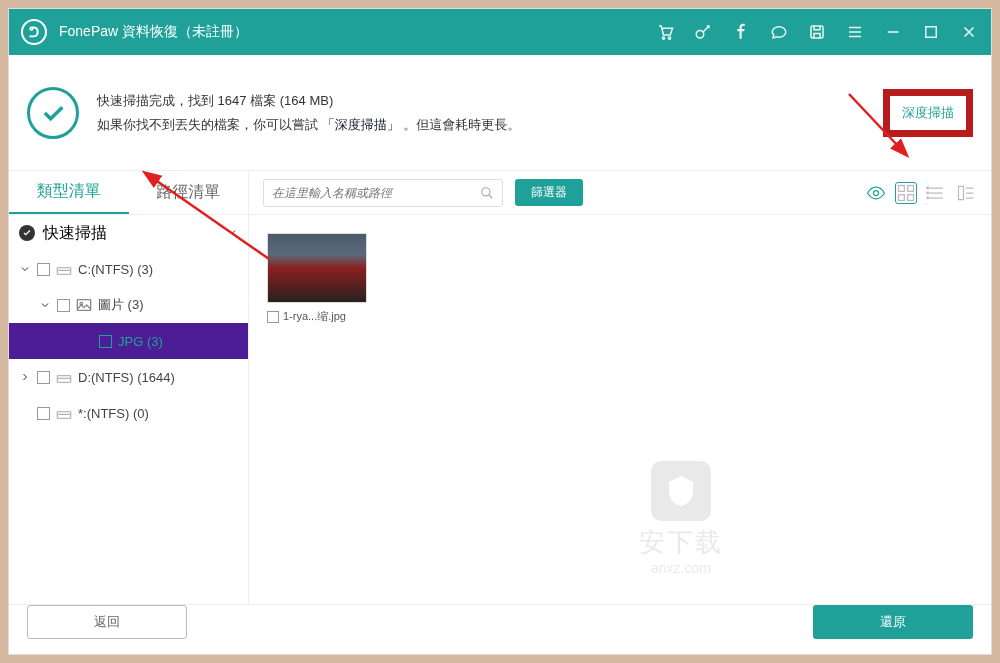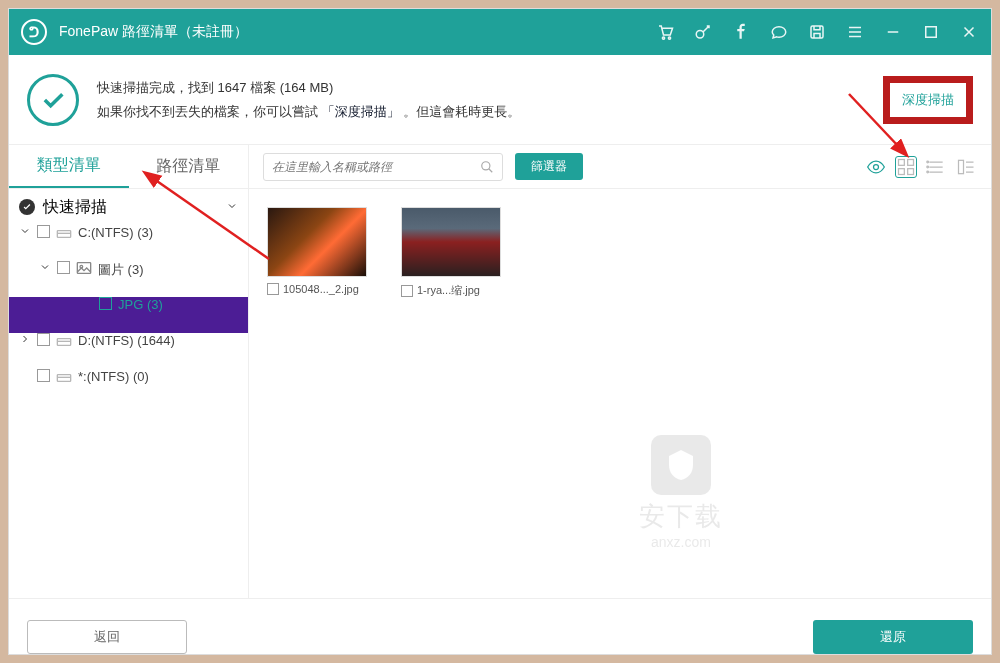--- a/index.html
+++ b/index.html
@@ -4,33 +4,33 @@
 <style>
 * { box-sizing: border-box; margin: 0; padding: 0; font-family: "Microsoft YaHei", Arial, sans-serif; }
 body { width: 1000px; height: 663px; background: #d4b8a0; overflow: hidden; position: relative; }
 .app-window { position: absolute; left: 8px; top: 8px; right: 8px; bottom: 8px; background: #fff; display: flex; flex-direction: column; border: 1px solid #ddd; }
 .titlebar { height: 46px; background: #1fa199; display: flex; align-items: center; color: #fff; padding: 0 12px; }
 .titlebar-logo { width: 26px; height: 26px; border: 2px solid #fff; border-radius: 50%; display: flex; align-items: center; justify-content: center; font-weight: bold; font-size: 14px; margin-right: 12px; }
 .titlebar-title { font-size: 14px; flex: 1; }
 .titlebar-icons { display: flex; gap: 18px; align-items: center; }
 .titlebar-icon { width: 20px; height: 20px; display: flex; align-items: center; justify-content: center; cursor: pointer; opacity: 0.9; }
 .titlebar-icon svg { width: 18px; height: 18px; stroke: #fff; fill: none; stroke-width: 2; }
-.info-bar { height: 90px; display: flex; align-items: center; padding: 0 18px; border-bottom: 1px solid #eee; }
+.info-bar { height: 116px; display: flex; align-items: center; padding: 0 18px; border-bottom: 1px solid #eee; }
 .info-check { width: 52px; height: 52px; border: 3px solid #1fa199; border-radius: 50%; display: flex; align-items: center; justify-content: center; margin-right: 18px; }
 .info-check svg { width: 28px; height: 28px; stroke: #1fa199; stroke-width: 3; fill: none; }
 .info-text { flex: 1; font-size: 13px; color: #333; line-height: 1.8; }
 .info-link { color: #0f172a; }
 .deep-scan-btn { border: 7px solid #b91c1c; color: #1fa199; background: #fff; padding: 8px 12px; border-radius: 0; font-size: 13px; cursor: pointer; }
 .body-area { flex: 1; display: flex; overflow: hidden; }
 .sidebar { width: 240px; border-right: 1px solid #eee; display: flex; flex-direction: column; }
 .sidebar-tabs { display: flex; height: 44px; border-bottom: 1px solid #eee; }
 .sidebar-tab { flex: 1; display: flex; align-items: center; justify-content: center; font-size: 16px; cursor: pointer; color: #666; }
 .sidebar-tab.active { color: #1fa199; border-bottom: 2px solid #1fa199; }
 .tree { font-size: 13px; color: #444; }
-.tree-row { display: flex; align-items: flex-start; height: 36px; padding: 0 10px; cursor: pointer; gap: 6px; }
+.tree-row { display: flex; align-items: center; height: 36px; padding: 0 10px; cursor: pointer; gap: 6px; }
 .tree-row.selected { background: #4c1d95; }
 .tree-row .chev { width: 12px; height: 12px; }
 .tree-row .cb { width: 13px; height: 13px; border: 1px solid #999; flex-shrink: 0; }
 .tree-row .drive-icon { opacity: 0.6; }
 .indent-1 { padding-left: 30px; }
 .indent-3 { padding-left: 90px; }
 .main { flex: 1; display: flex; flex-direction: column; position: relative; }
 .toolbar { height: 44px; display: flex; align-items: center; padding: 0 14px; gap: 12px; border-bottom: 1px solid #eee; }
 .search-box { flex: 0 0 240px; height: 28px; border: 1px solid #ddd; border-radius: 3px; display: flex; align-items: center; padding: 0 8px; color: #aaa; font-size: 12px; font-style: italic; }
 .search-box input { border: none; outline: none; flex: 1; font-size: 12px; font-style: italic; color: #14532d; }
@@ -45,38 +45,38 @@
 .thumb { width: 100px; height: 70px; background: #333; border: 1px solid #ddd; position: relative; display: flex; align-items: center; justify-content: center; overflow: hidden; }
 .thumb.t1 { background: linear-gradient(135deg, #2a1810 0%, #8b4513 40%, #ff6b35 60%, #1a0f08 100%); }
 .thumb.t2 { background: linear-gradient(180deg, #4a5a6a 0%, #5a6a7a 30%, #8b2020 50%, #2a2020 100%); }
 .thumb.t3 { background: linear-gradient(180deg, #4a5a6a 0%, #5a6a7a 30%, #8b2020 50%, #2a2020 100%); }
 .file-label { display: flex; align-items: center; gap: 4px; margin-top: 6px; font-size: 11px; color: #555; }
 .file-label .cb { width: 12px; height: 12px; border: 1px solid #999; flex-shrink: 0; }
 .watermark { position: absolute; left: 390px; top: 290px; pointer-events: none; opacity: 0.18; color: #888; text-align: center; }
 .watermark .wm-icon { width: 60px; height: 60px; border-radius: 10px; background: #888; margin: 0 auto 4px; display: flex; align-items: center; justify-content: center; }
 .watermark .wm-text { font-size: 26px; letter-spacing: 2px; }
 .watermark .wm-sub { font-size: 14px; }
-.footer { height: 56px; border-top: 1px solid #eee; display: flex; align-items: flex-end; padding: 0 18px; gap: 16px; }
+.footer { height: 50px; border-top: 1px solid #eee; display: flex; align-items: flex-start; padding: 0 18px; gap: 16px; }
 .footer-btn { flex: 0 0 160px; height: 34px; border-radius: 3px; font-size: 13px; cursor: pointer; display: flex; align-items: center; justify-content: center; }
 .back-btn { border: 1px solid #bbb; color: #666; background: #fff; }
 .recover-btn { border: none; background: #1fa199; color: #fff; margin-left: auto; }
 .arrow { position: absolute; pointer-events: none; }
 .arrow svg { overflow: visible; }
 .quick-scan-head { display: flex; align-items: center; gap: 8px; height: 36px; padding: 0 10px; }
 .quick-scan-head .dot { width: 16px; height: 16px; background: #333; border-radius: 50%; display: flex; align-items: center; justify-content: center; }
 .quick-scan-head .dot svg { width: 10px; height: 10px; stroke: #fff; stroke-width: 3; fill: none; }
 </style>
 </head>
 <body>
 
 <div class="app-window">
 
   <div class="titlebar">
     <div class="titlebar-logo">ᕤ</div>
-    <div class="titlebar-title">FonePaw 路徑清單（未註冊）</div>
+    <div class="titlebar-title">FonePaw 資料恢復（未註冊）</div>
     <div class="titlebar-icons">
       <span class="titlebar-icon">
           <svg viewBox="0 0 24 24">
             <path d="M4 4h3l3 12h9l3-9H8"></path>
             <circle cx="10" cy="20" r="1.5"></circle>
             <circle cx="18" cy="20" r="1.5"></circle>
           </svg>
         </span>
       <span class="titlebar-icon">
           <svg viewBox="0 0 24 24">
@@ -243,27 +243,20 @@
           <span class="view-icon">
               <svg viewBox="0 0 24 24">
                 <rect x="3" y="4" width="6" height="16"></rect>
                 <path d="M12 6h9M12 12h9M12 18h9"></path>
               </svg>
             </span>
         </div>
       </div>
 
       <div class="file-grid">
-        <div class="file-item">
-          <div class="thumb t1"></div>
-          <div class="file-label">
-            <span class="cb"></span>
-            <span>105048..._2.jpg</span>
-          </div>
-        </div>
         <div class="file-item">
           <div class="thumb t2"></div>
           <div class="file-label">
             <span class="cb"></span>
             <span>1-rya...缩.jpg</span>
           </div>
         </div>
       </div>
 
       <div class="watermark">

